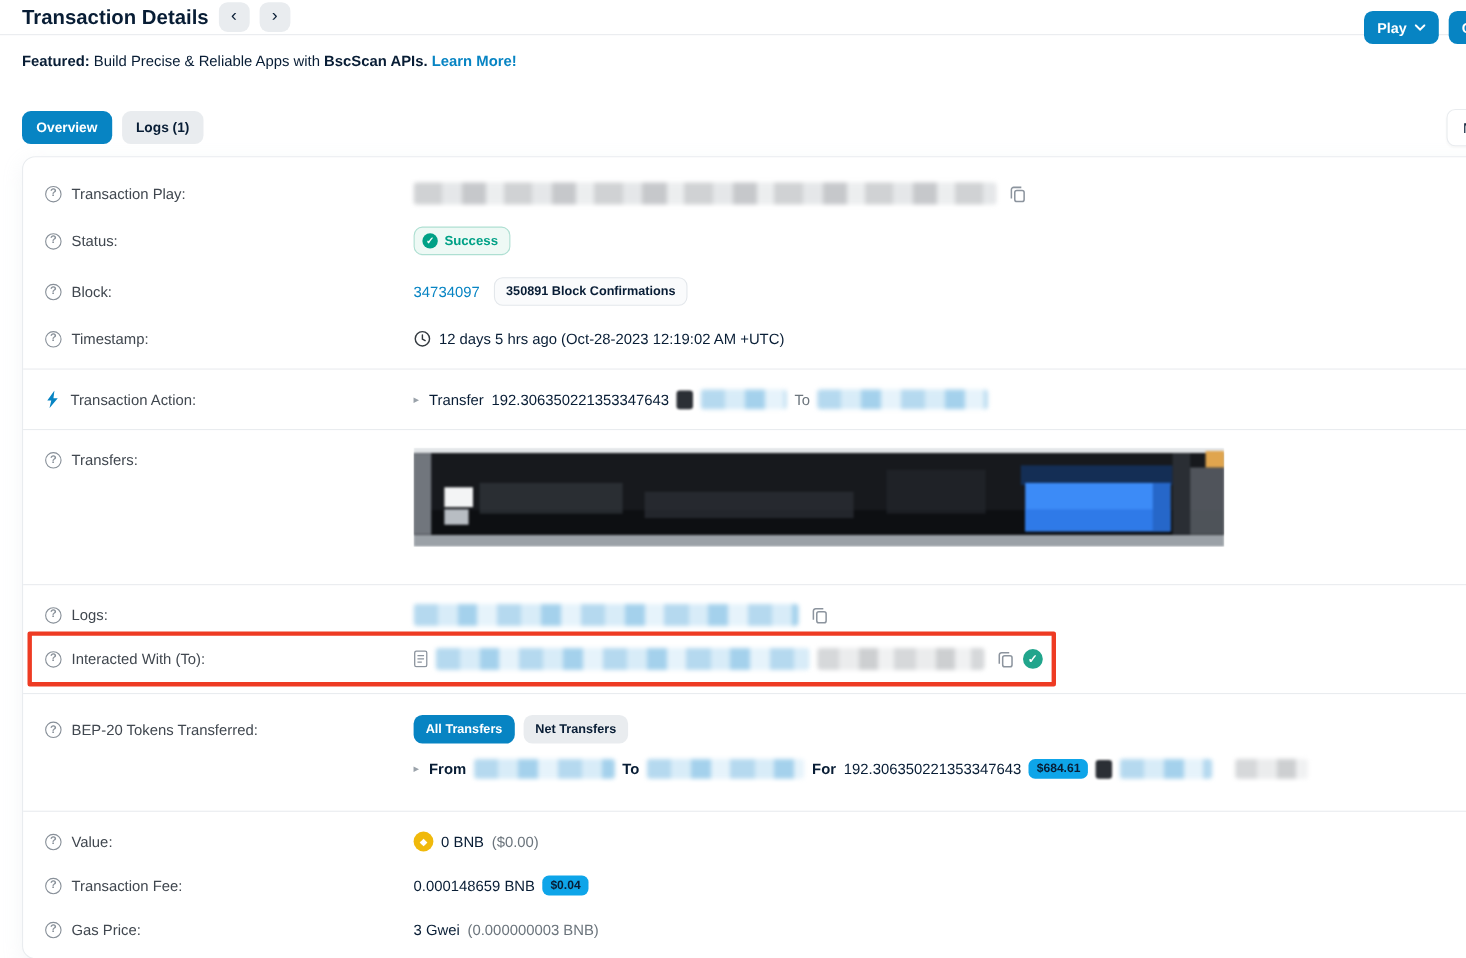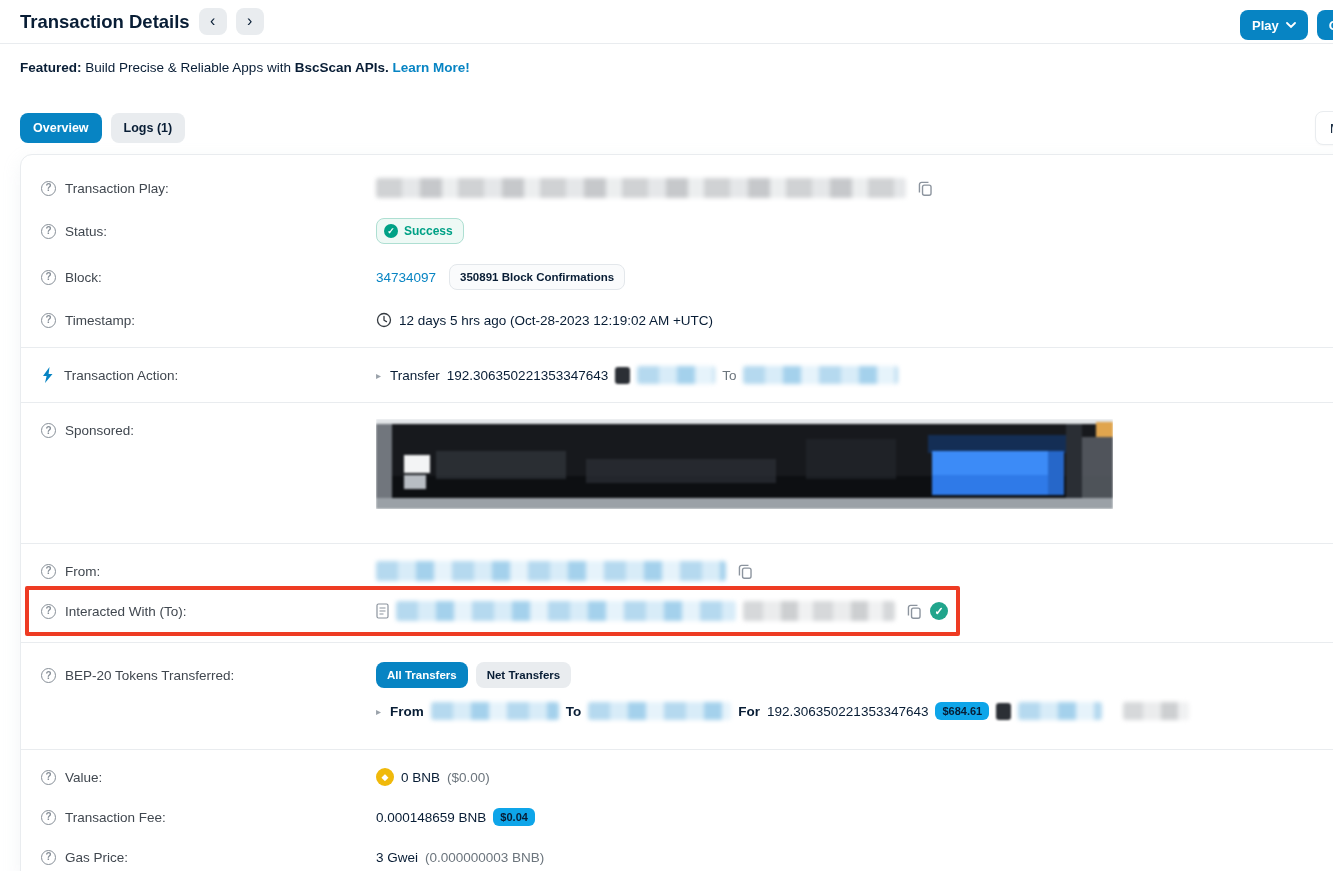--- a/index.html
+++ b/index.html
@@ -1,20 +1,20 @@
 <!DOCTYPE html>
 <html><head>
 <meta charset="utf-8">
 <style>
   * { margin:0; padding:0; box-sizing:border-box; }
   html,body { width:1333px; height:871px; overflow:hidden; background:#fff;
     font-family:"Liberation Sans", sans-serif; color:#081d35; font-size:13.5px; }
 
   
-  .topbar { position:relative; height:44px; border-bottom:1px solid #e9ecef;
+  .topbar { position:relative; height:32px; border-bottom:1px solid #e9ecef;
     display:flex; align-items:center; padding:0 20px; }
   .page-title { font-size:18.5px; font-weight:bold; color:#081d35; }
   .nav-btn { width:28px; height:27px; margin-left:9px; border:none; border-radius:8px;
     background:#e9ecef; color:#081d35; font-size:16px; line-height:25px; text-align:center;
     cursor:pointer; display:inline-flex; align-items:center; justify-content:center; padding-bottom:2px;}
   .hdr-right { position:absolute; left:1240px; top:10px; display:flex; gap:9px; }
   .blue-btn { background:#0784c3; color:#fff; border:none; border-radius:8px; height:30px;
     padding:0 12px; font-size:13px; font-weight:bold; display:inline-flex; align-items:center; gap:7px; cursor:pointer;
     font-family:"Liberation Sans", sans-serif; white-space:nowrap;}
 
@@ -210,21 +210,21 @@
       <span class="muted">To</span>
       <span class="blur blue h18" style="width:155px"></span>
     </div>
   </div>
 
   <div class="divider"></div>
 
   <div class="row" style="align-items:flex-start; padding-top:9px; padding-bottom:27px;">
     <div class="lbl" style="padding-top:4px;">
       <span class="qicon">?</span>
-      <span>Sponsored:</span>
+      <span>Transfers:</span>
     </div>
     <div class="val" style="align-items:flex-start;">
       <div class="ad-banner">
         <div class="ad-mosaic">
           <div class="ad-block" style="left:0;top:5px;width:16px;height:74px;background:#71767d;"></div>
           <div class="ad-block" style="left:28px;top:36px;width:26px;height:18px;background:#f3f4f5;"></div>
           <div class="ad-block" style="left:28px;top:56px;width:22px;height:14px;background:#b8bdc3;"></div>
           <div class="ad-block" style="left:60px;top:32px;width:130px;height:28px;background:#3b4046;opacity:.55;"></div>
           <div class="ad-block" style="left:210px;top:40px;width:190px;height:24px;background:#2d3137;opacity:.7;"></div>
           <div class="ad-block" style="left:430px;top:20px;width:90px;height:40px;background:#24282e;opacity:.6;"></div>
@@ -238,21 +238,21 @@
         </div>
       </div>
     </div>
   </div>
 
   <div class="divider"></div>
 
   <div class="row">
     <div class="lbl">
       <span class="qicon">?</span>
-      <span>From:</span>
+      <span>Logs:</span>
     </div>
     <div class="val">
       <span class="blur blue" style="width:350px"></span>
       <span class="svg-ic" style="margin-left:4px">
         <svg width="17" height="17" viewBox="0 0 16 16" fill="none" stroke="#8c949e" stroke-width="1.3">
           <rect x="5.2" y="4.8" width="8" height="9.5" rx="1.8"></rect>
           <path d="M10.8 2.2H4.3a2 2 0 0 0-2 2v7.5"></path>
         </svg>
       </span>
     </div>

